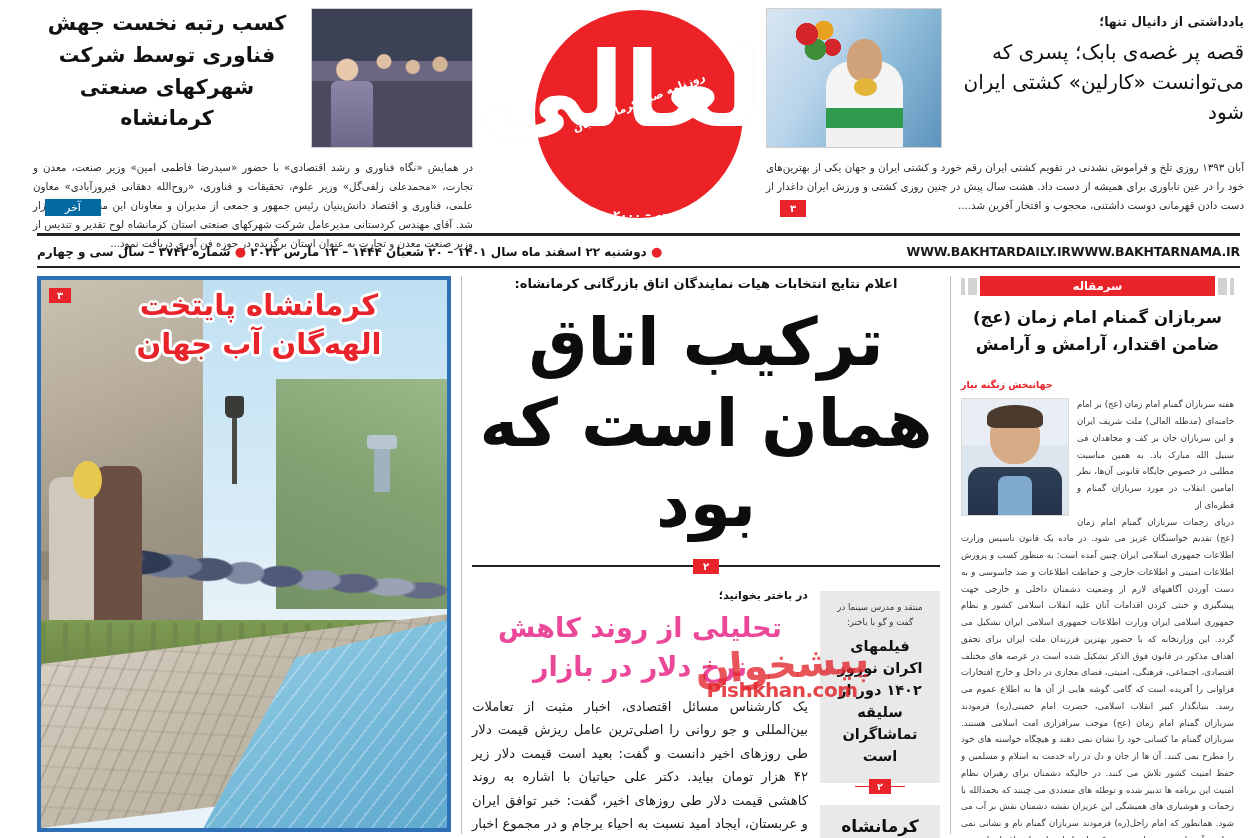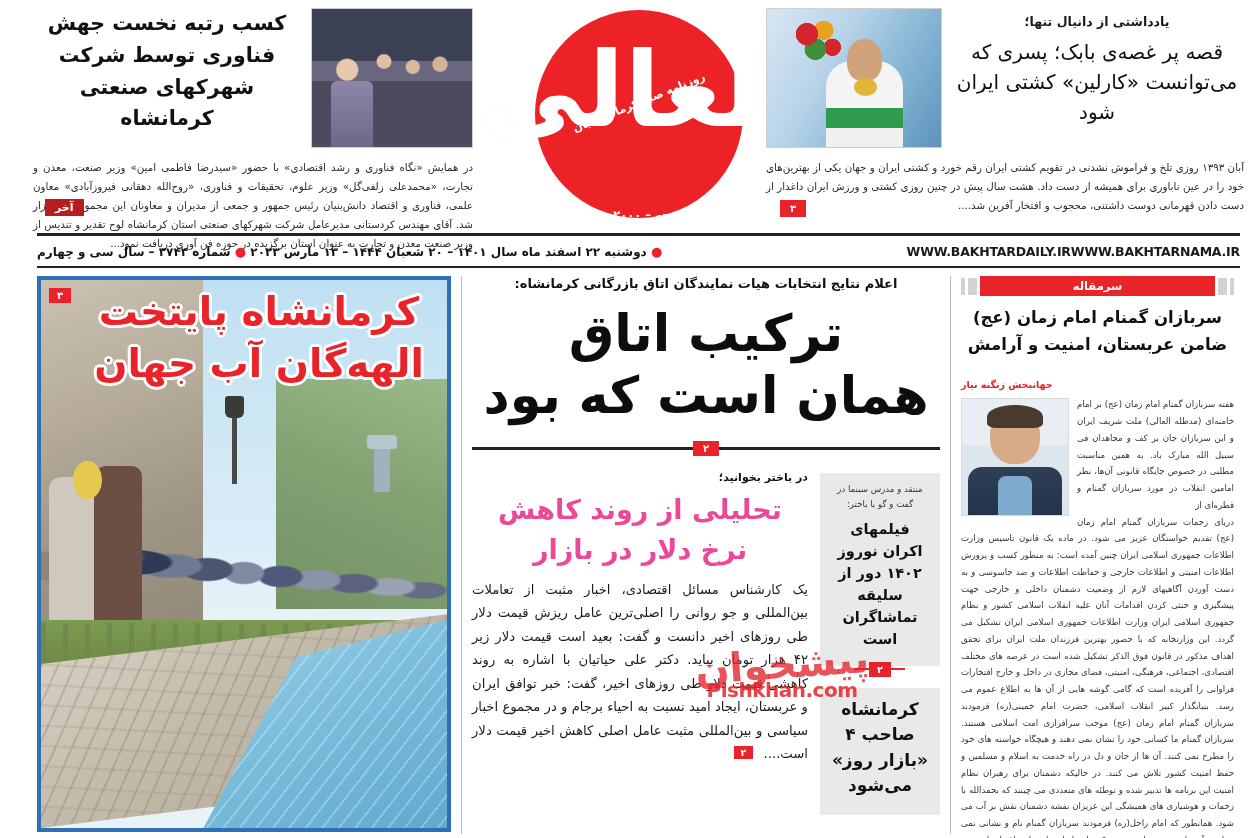--- a/index.html
+++ b/index.html
@@ -44,21 +44,21 @@
   }
   .ts-photo {
     width: 176px;
     height: 140px;
     border: 1px solid #cfcfcf;
     flex: 0 0 auto;
     overflow: hidden;
     position: relative;
     background: #20324a;
   }
-  .ts-text { flex: 1 1 auto; text-align: center; padding-top: 6px; }
+  .ts-text { flex: 1 1 auto; text-align: right; padding-top: 6px; }
   .kicker {
     font-size: 12.5px;
     font-weight: 700;
     color: #1a1a1a;
     margin-bottom: 7px;
     line-height: 1.3;
   }
   .ts-headline {
     font-size: 20px;
     font-weight: 400;
@@ -159,25 +159,25 @@
     font-size: 11.5px;
     font-weight: 700;
     color: #ffffff;
     white-space: nowrap;
     z-index: 3;
   }
   .badge-akhar {
     position: absolute;
     left: 12px;
     bottom: 14px;
-    background: #b91c1c;
+    background: #0369a1;
     color: #fff;
     font-size: 11px;
-    font-weight: 700;
-    padding: 2px 10px;
+    font-weight: 400;
+    padding: 2px 20px;
   }
   .badge-three-mast {
     position: absolute;
     left: 753px;
     top: 200px;
     background: #e8232a;
     color: #fff;
     font-size: 10px;
     font-weight: 700;
     padding: 3px 10px;
@@ -306,21 +306,21 @@
     direction: rtl;
   }
   .lead-kicker {
     font-size: 13px;
     font-weight: 700;
     color: #111;
     text-align: center;
     margin-bottom: 12px;
   }
   .lead-headline {
-    font-size: 51px;
+    font-size: 66px;
     font-weight: 700;
     line-height: 1.22;
     color: #0d0d0d;
     text-align: center;
     letter-spacing: -1.5px;
   }
 
   .mid-divider {
     position: relative;
     margin: 14px 0 0;
@@ -447,21 +447,21 @@
     border: 4px solid #2f6fb5;
     overflow: hidden;
     background: #9ecde8;
   }
   .photo-title {
     position: absolute;
     top: 6px;
     right: 10px;
     left: 40px;
     text-align: center;
-    font-size: 39px;
+    font-size: 29px;
     font-weight: 700;
     line-height: 1.33;
     color: #e8232a;
     direction: rtl;
     text-shadow:
       -2px -2px 0 #fff,  2px -2px 0 #fff,
       -2px  2px 0 #fff,  2px  2px 0 #fff,
       -3px 0 0 #fff, 3px 0 0 #fff, 0 -3px 0 #fff, 0 3px 0 #fff;
     z-index: 5;
   }
@@ -653,21 +653,21 @@
       <div class="sar-label-row">
         <span class="sar-tick n"></span>
         <span class="sar-tick"></span>
         <span class="sar-label">سرمقاله</span>
         <span class="sar-tick"></span>
         <span class="sar-tick n"></span>
       </div>
 
       <div class="sar-headline">
         <span>سربازان گمنام امام زمان (عج)</span><br>
-        <span>ضامن عربستان، امنیت و آرامش</span>
+        <span>ضامن اقتدار، آرامش و آرامش</span>
       </div>
 
       <div class="sar-byline">جهانبخش زنگنه نیار</div>
 
       <div class="sar-photo">
         <div class="ph-person">
           <div class="torso"></div>
           <div class="shirt"></div>
           <div class="head"></div>
           <div class="hair"></div>

